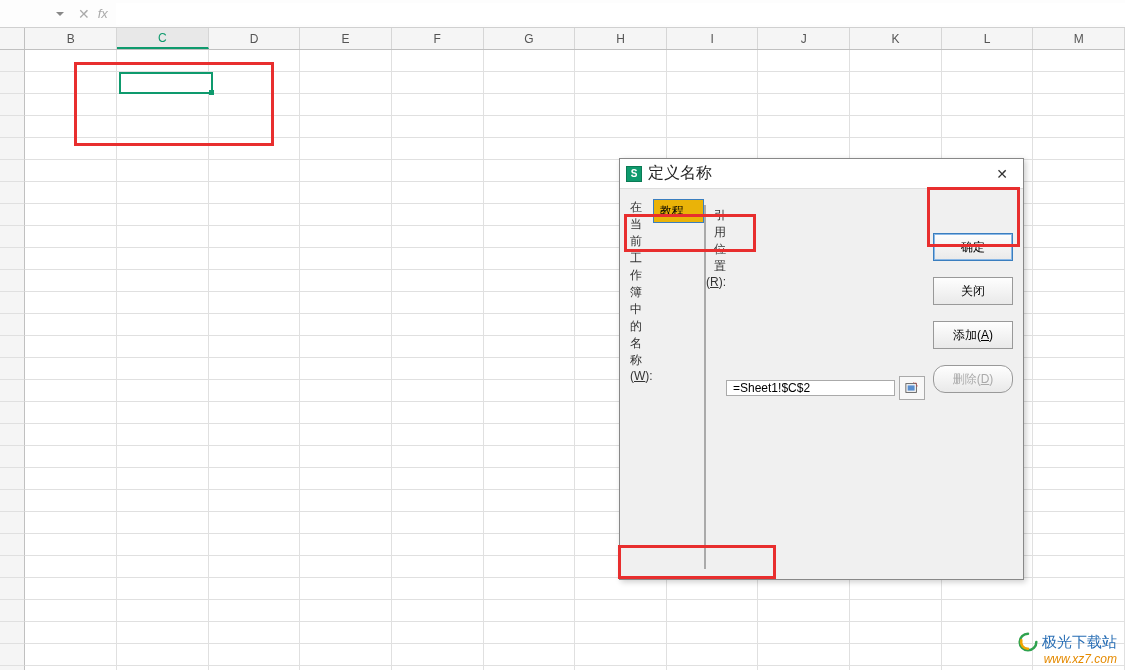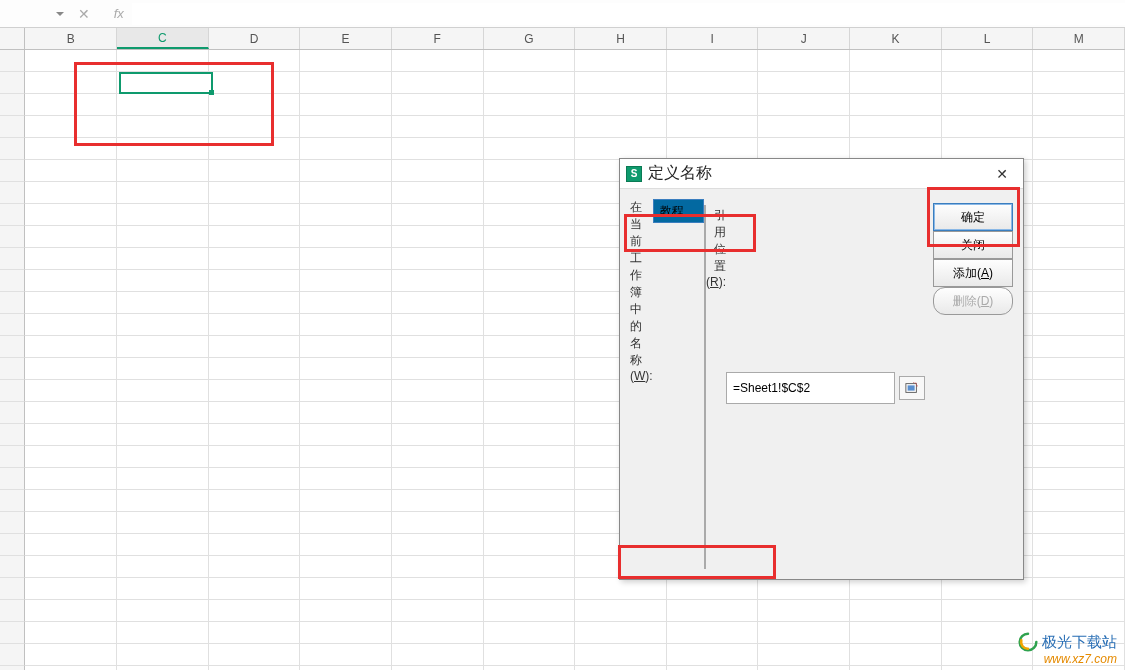--- a/index.html
+++ b/index.html
@@ -41,21 +41,21 @@
   .fx-area {
     display: flex;
     align-items: center;
     margin-left: 10px;
     color: #aaa;
   }
   .fx-area .cancel {
     font-size: 14px;
     margin-right: 8px;
   }
-  .fx-area .fx { font-style: italic; font-size: 13px; margin-left: 16px; }
+  .fx-area .fx { font-style: italic; font-size: 13px; }
   .formula-input {
     flex: 1;
     height: 22px;
     margin-left: 8px;
     border: none;
     outline: none;
   }
 
   
   .col-headers {
@@ -179,63 +179,63 @@
   }
   .field-label {
     font-size: 12px;
     color: #333;
     margin-bottom: 4px;
   }
   .field-label u { text-decoration: underline; }
   .text-input {
     height: 24px;
     border: 1px solid #3a7ebf;
-    background: #0369a1;
+    background: #eab308;
     padding: 0 6px;
     font-size: 12px;
     outline: none;
     width: 100%;
   }
   .list-box {
     flex: 1;
     border: 1px solid #aaa;
     background: #fff;
     margin-top: 6px;
   }
   .ref-row {
     display: flex;
     align-items: center;
     margin-top: 8px;
     gap: 4px;
   }
   .ref-input {
     flex: 1;
-    height: 32px;
+    height: 16px;
     border: 1px solid #aaa;
     background: #fff;
     padding: 0 6px;
     font-size: 12px;
   }
   .ref-picker {
     width: 26px;
     height: 24px;
     border: 1px solid #aaa;
     background: #f8f8f8;
     display: flex;
     align-items: center;
     justify-content: center;
     cursor: pointer;
   }
   .ref-picker svg { width: 14px; height: 14px; }
   .right-col {
     width: 80px;
     display: flex;
     flex-direction: column;
-    gap: 0;
-    margin-top: 4px;
+    gap: 16px;
+    margin-top: 34px;
   }
   .dlg-btn {
     height: 28px;
     border: 1px solid #999;
     background: linear-gradient(#fefefe,#e9e9e9);
     font-size: 12px;
     cursor: pointer;
   }
   .dlg-btn.primary {
     border: 1px solid #3a7ebf;

